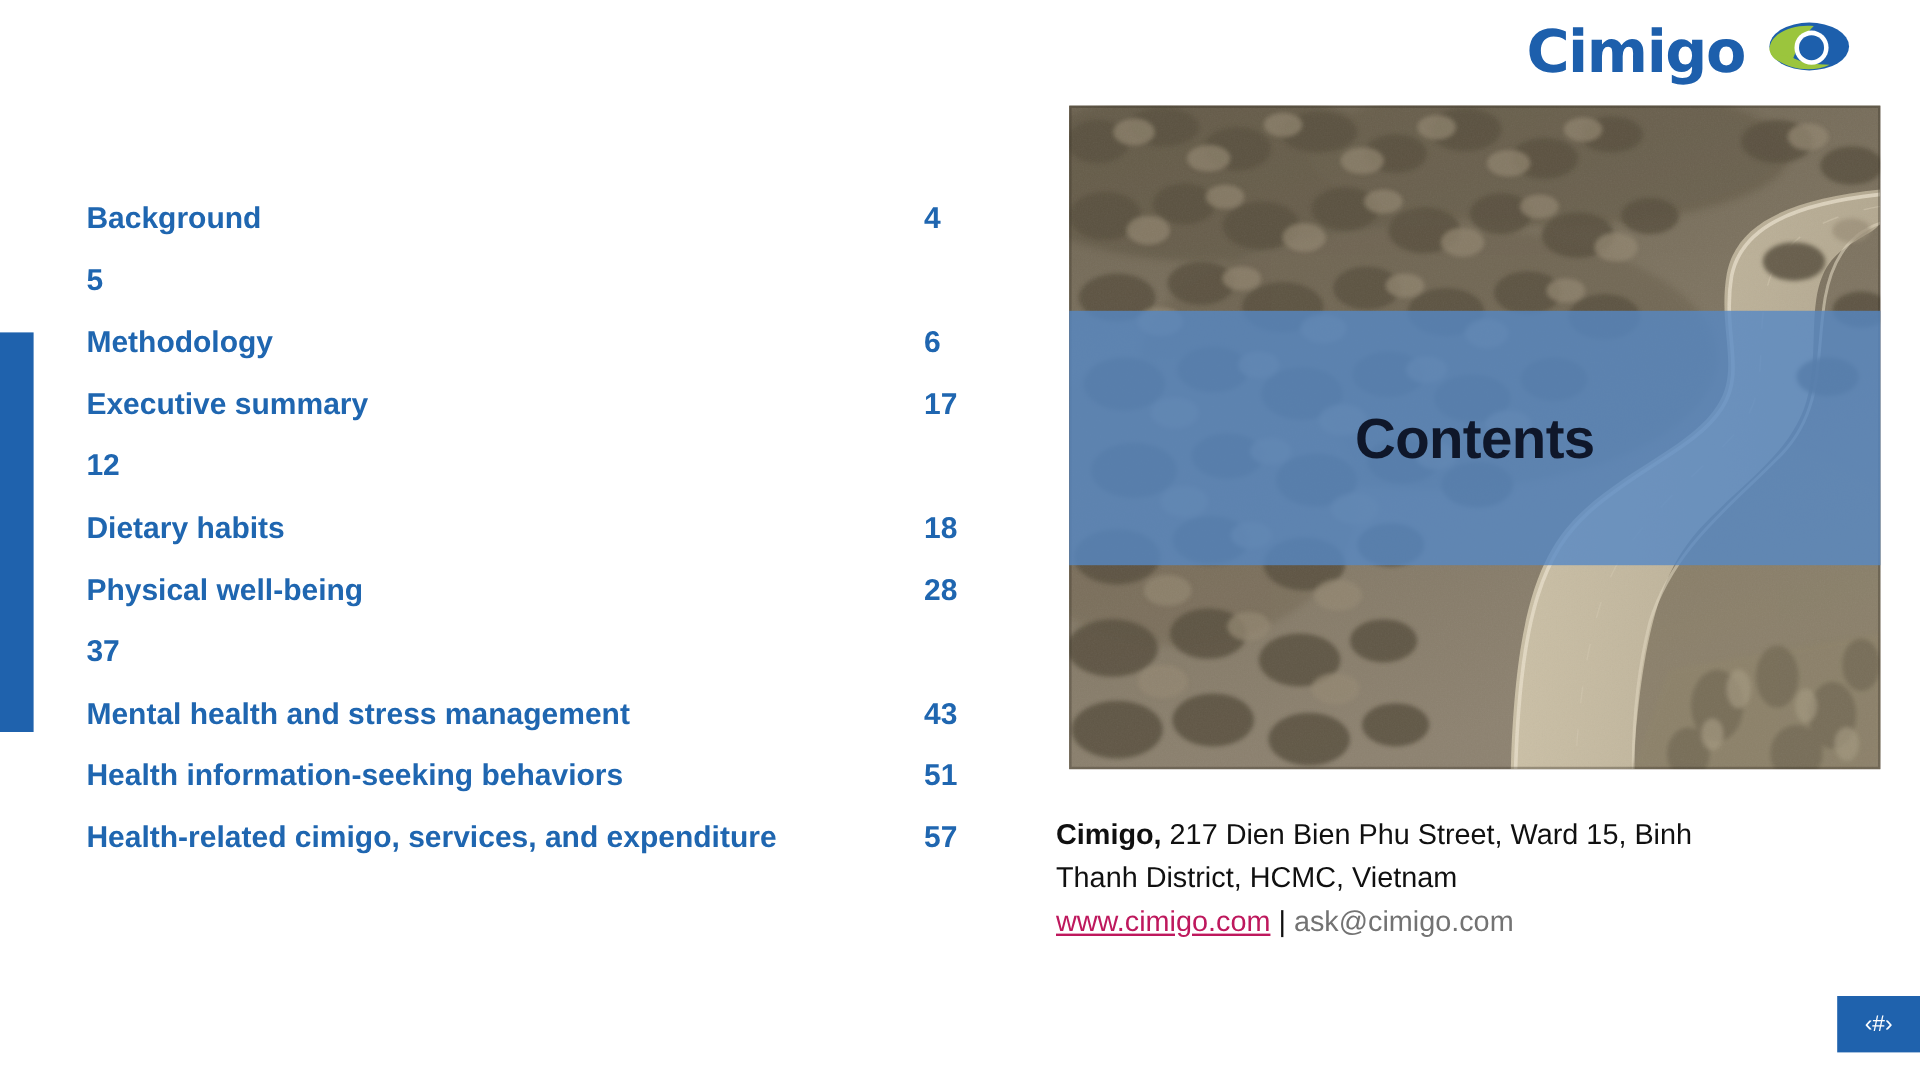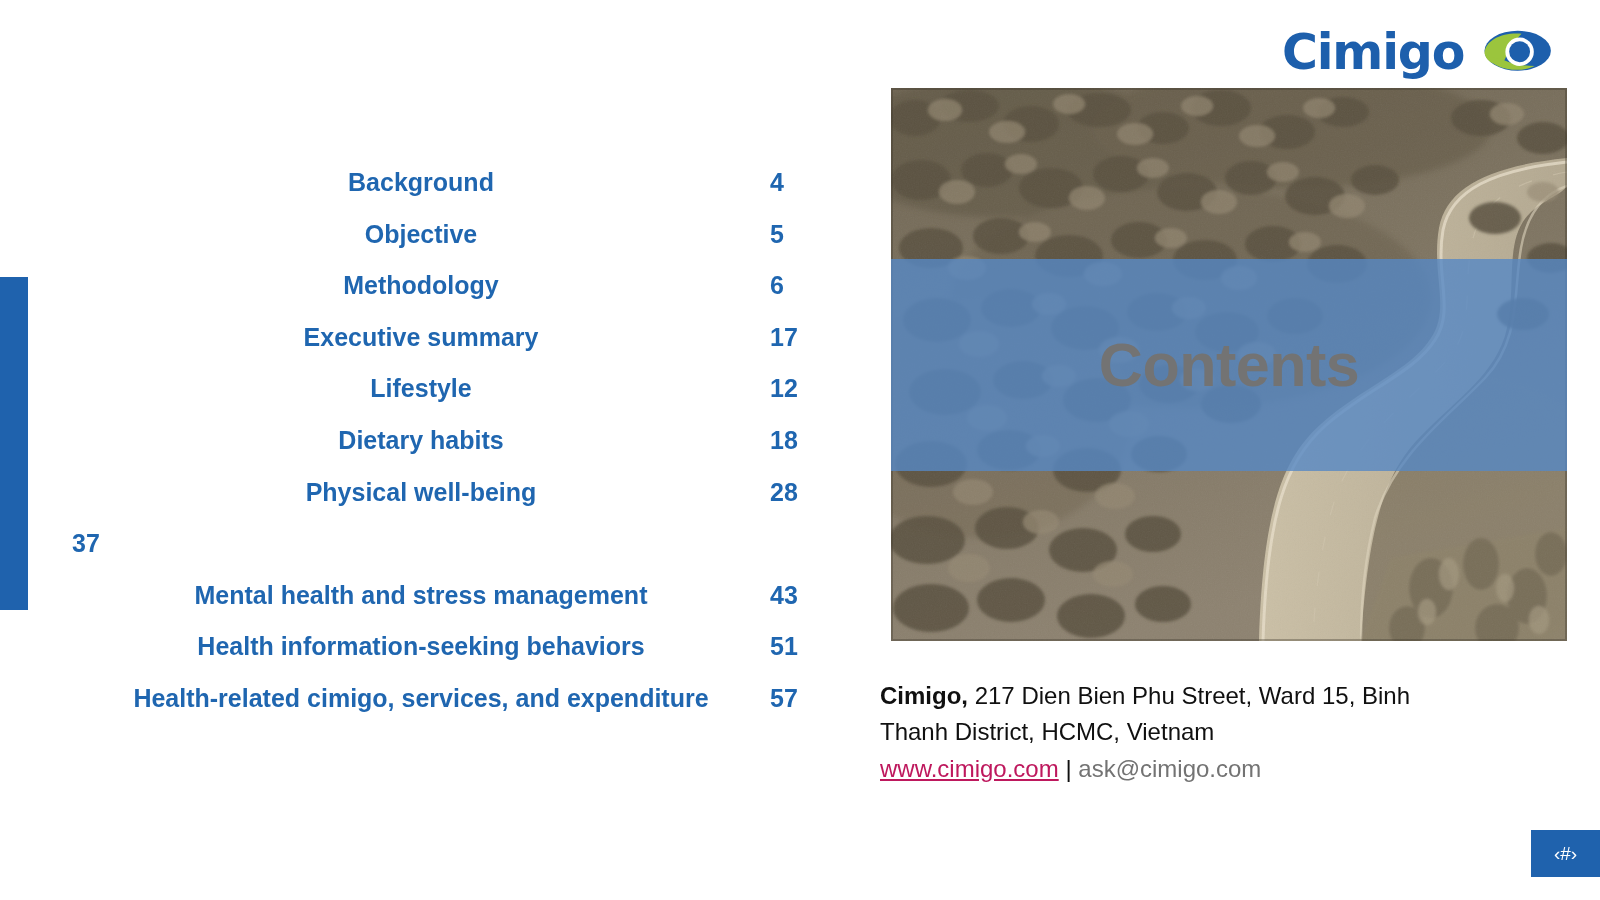--- a/index.html
+++ b/index.html
@@ -16,26 +16,25 @@
     width: 1600px;
     height: 900px;
     background: #ffffff;
     overflow: hidden;
   }
 
   
   .logo {
     position: absolute;
     left: 1272px;
-    top: 28px;
+    top: 8px;
     width: 270px;
     height: 60px;
     display: flex;
-    align-items: flex-start;
-    margin-left: 10px;
+    align-items: flex-end;
   }
   .logo-wordmark {
     font-size: 49px;
     font-weight: bold;
     color: #1D5FAC;
     letter-spacing: -1.2px;
     line-height: 1;
     font-family: "DejaVu Sans", sans-serif;
   }
   .logo-mark {
@@ -58,21 +57,20 @@
   .toc {
     position: absolute;
     left: 72px;
     top: 168px;
     width: 740px;
   }
   .toc-row {
     display: flex;
     align-items: baseline;
     height: 51.6px;
-    text-align: center;
   }
   .toc-title {
     color: #1F66B0;
     font-size: 25px;
     font-weight: bold;
     white-space: nowrap;
     flex: 0 0 698px;
   }
   .toc-page {
     color: #1F66B0;
@@ -103,22 +101,22 @@
     left: 891px;
     top: 259px;
     width: 676px;
     height: 212px;
     background: rgba(86, 136, 196, 0.80);
     display: flex;
     align-items: center;
     justify-content: center;
   }
   .banner-text {
-    color: #737373;
-    font-size: 61px;
+    color: #0f172a;
+    font-size: 47px;
     font-weight: bold;
     line-height: 1;
     letter-spacing: -0.5px;
   }
 
   
   .footer {
     position: absolute;
     left: 880px;
     top: 678px;
@@ -173,33 +171,31 @@
   </div>
 
   <div class="accent-bar"></div>
 
   <div class="toc">
     <div class="toc-row">
       <span class="toc-title">Background</span>
       <span class="toc-page">4</span>
     </div>
     <div class="toc-row">
-      <span class="toc-title">Objective</span>
       <span class="toc-page">5</span>
     </div>
     <div class="toc-row">
       <span class="toc-title">Methodology</span>
       <span class="toc-page">6</span>
     </div>
     <div class="toc-row">
       <span class="toc-title">Executive summary</span>
       <span class="toc-page">17</span>
     </div>
     <div class="toc-row">
-      <span class="toc-title">Lifestyle</span>
       <span class="toc-page">12</span>
     </div>
     <div class="toc-row">
       <span class="toc-title">Dietary habits</span>
       <span class="toc-page">18</span>
     </div>
     <div class="toc-row">
       <span class="toc-title">Physical well-being</span>
       <span class="toc-page">28</span>
     </div>

